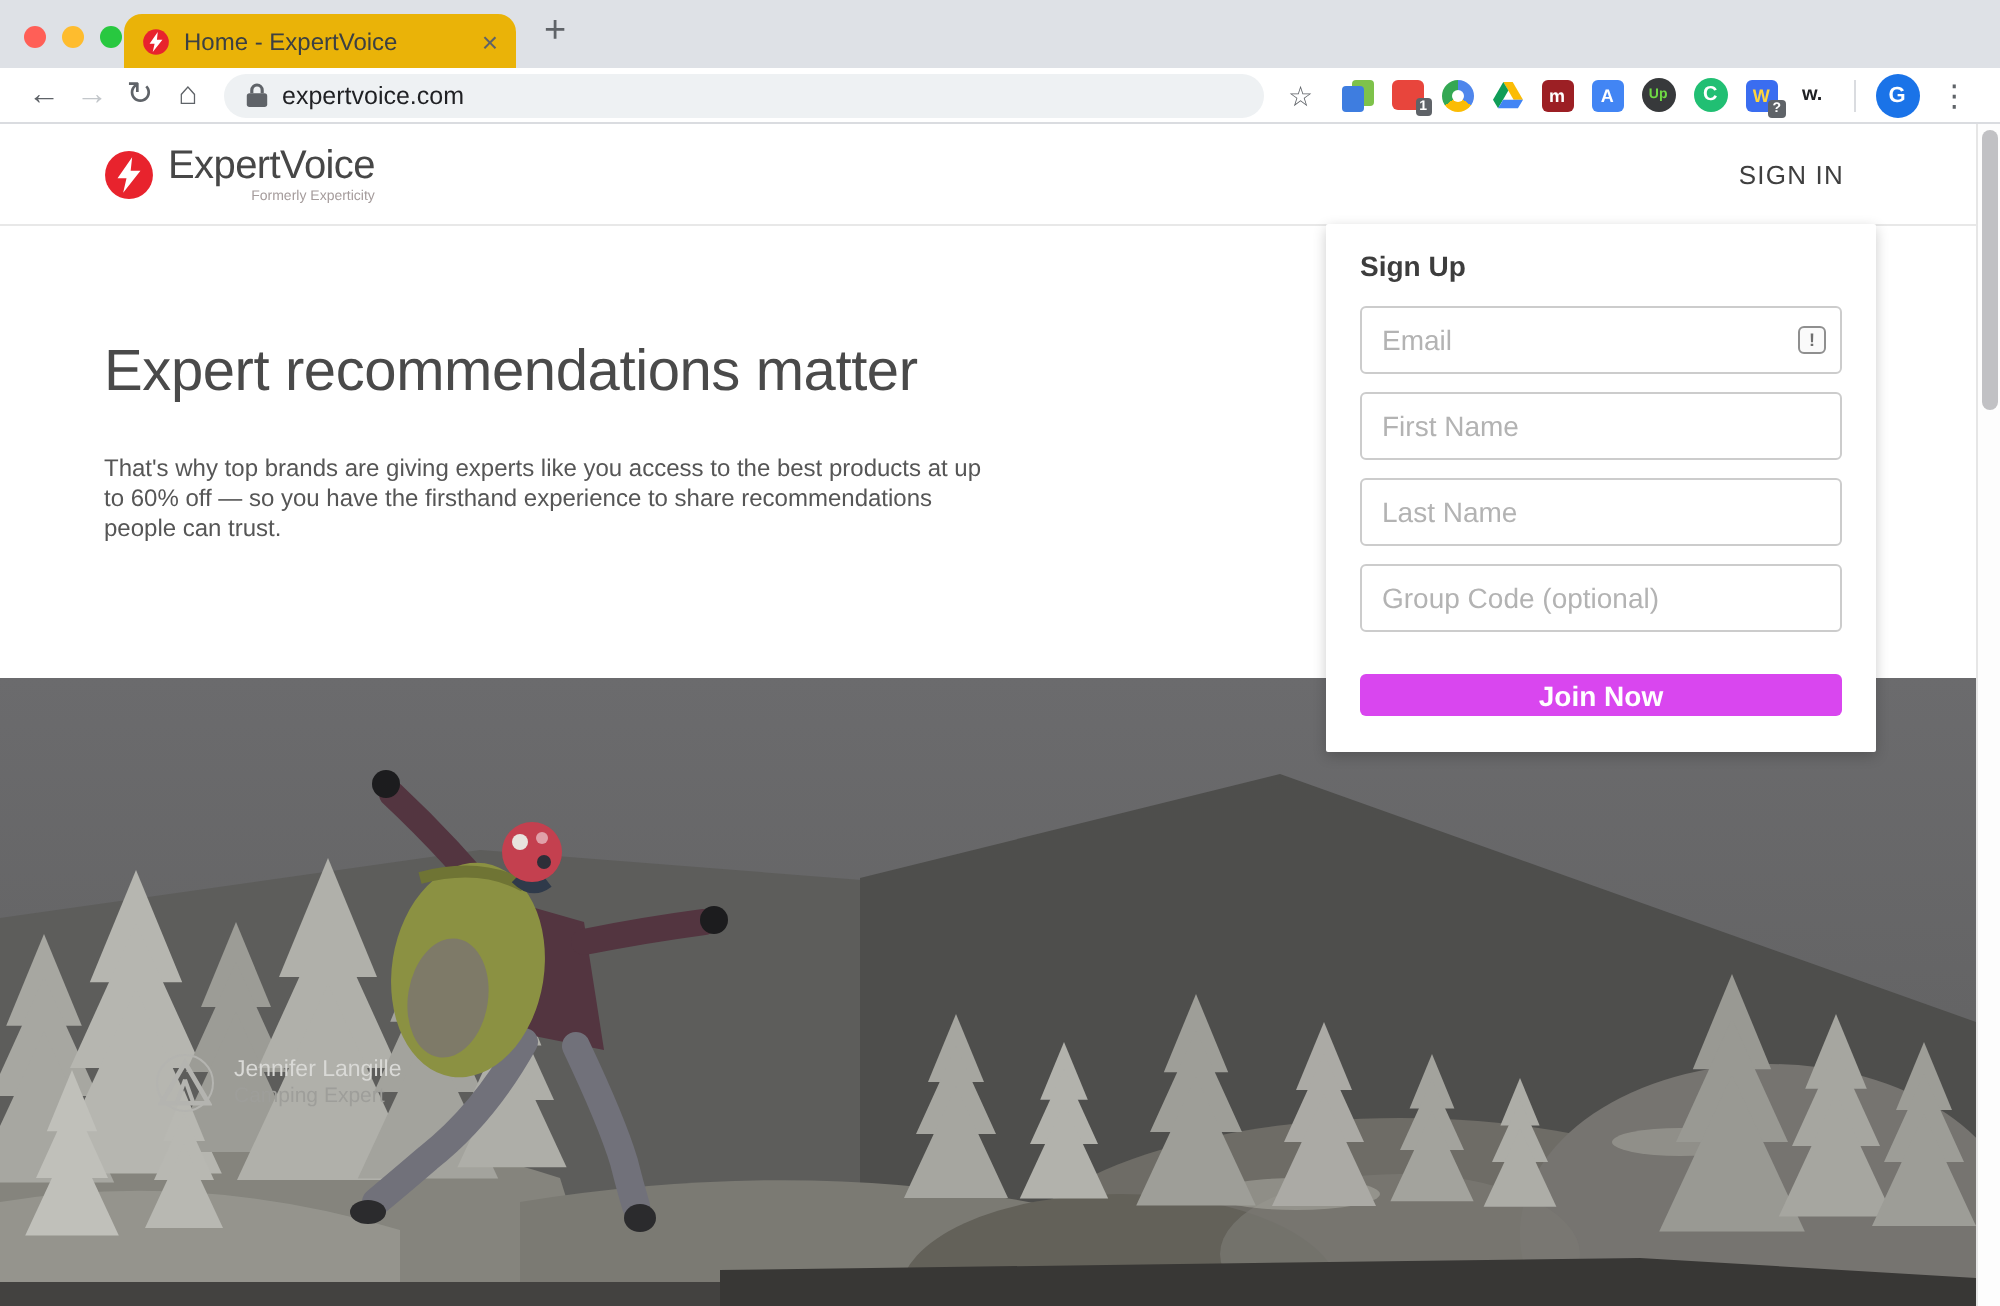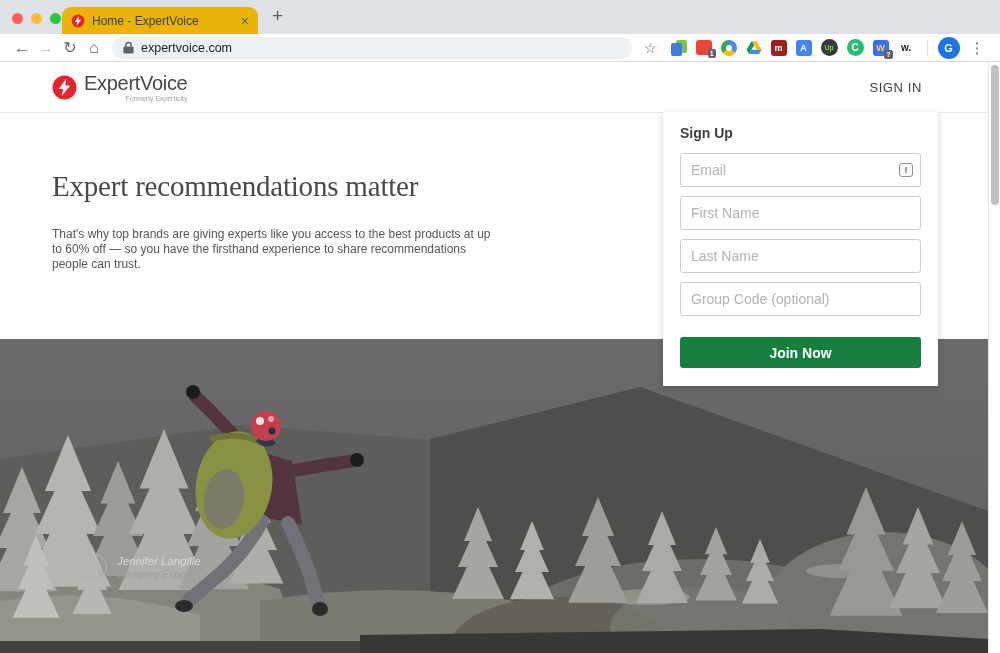--- a/index.html
+++ b/index.html
@@ -58,41 +58,41 @@
   .logo { display:flex; align-items:center; gap:7px; }
   .logo-textwrap { display:flex; flex-direction:column; align-items:flex-end; }
   .logo-text { font-size:20px; color:#474747; font-weight:500; letter-spacing:-0.3px; line-height:1; }
   .logo-tagline { font-size:7px; color:#a59c9c; margin-top:2px; }
   .nav { display:flex; gap:30px; margin-left:26px; }
   .nav-item { position:relative; font-size:14px; color:#3b3b3b; padding:4px 0; }
   .nav-item.active::after { content:""; position:absolute; left:-9px; right:-9px; bottom:-11px; height:3px; background:#ee1c25; }
   .signin { margin-left:auto; font-size:13px; color:#3f3f3f; letter-spacing:0.6px; font-weight:500; }
 
   .intro { position:absolute; left:52px; top:108px; width:460px; z-index:1; }
-  .intro h1 { font-size:29px; font-weight:400; color:#4a4a4a; letter-spacing:-0.2px;font-family:Liberation Serif, serif; }
+  .intro h1 { font-size:29px; font-weight:400; color:#4a4a4a; letter-spacing:-0.2px; }
   .intro p { margin-top:24px; font-size:12px; line-height:1.23; color:#565656; width:450px; }
 
   
   .card { position:absolute; left:663px; top:50px; width:275px; background:#fff; z-index:4;
           box-shadow:0 2px 7px rgba(0,0,0,0.20); padding:13px 17px 18px; border-radius:1px; }
   .card-title { font-size:14px; font-weight:bold; color:#3d3d3d; margin-bottom:12px; }
   .fieldwrap { position:relative; margin-bottom:9px; }
   .field { width:100%; height:34px; border:1px solid #cccccc; border-radius:3px; font-size:14px; color:#444;
            padding:0 10px; font-family:"Liberation Sans", sans-serif; background:#fff; }
   .field::placeholder { color:#b3b3b3; opacity:1; }
   .autofill-ic { position:absolute; right:8px; top:10px; width:14px; height:14px; border:1.5px solid #8f8f8f;
                  border-radius:3px; color:#6f6f6f; font-size:9px; font-weight:bold; display:flex;
                  align-items:center; justify-content:center; background:#fafafa; }
-  .joinbtn { margin-top:12px; width:100%; height:31px; background:#15803d; border:none; border-radius:3px;
+  .joinbtn { margin-top:12px; width:100%; height:21px; background:#d946ef; border:none; border-radius:3px;
              color:#fff; font-size:14px; font-weight:bold; font-family:"Liberation Sans", sans-serif; }
 
   
   .hero { position:absolute; left:0; top:277px; width:988px; height:314px; z-index:2; }
   .hero svg { display:block; width:100%; height:100%; }
-  .credit { position:absolute; left:78px; top:214px; display:flex; align-items:center; gap:10px;font-style:italic; }
+  .credit { position:absolute; left:78px; top:188px; display:flex; align-items:center; gap:10px; }
   .credit-circle { width:29px; height:29px; border:1.5px solid #b4b4b0; border-radius:50%;
                    display:flex; align-items:center; justify-content:center; }
   .credit-name { font-size:11.5px; color:#d9d9d6; line-height:1.25; }
   .credit-role { font-size:10.5px; color:#9e9e9a; line-height:1.25; }
 
   
   .scrollbar { position:absolute; right:0; top:0; bottom:0; width:12px; background:#fdfdfd;
                border-left:1px solid #e6e6e6; z-index:9; }
   .scroll-thumb { position:absolute; left:2px; top:3px; width:8px; height:140px; background:#c1c1c4; border-radius:4px; }
 </style>

